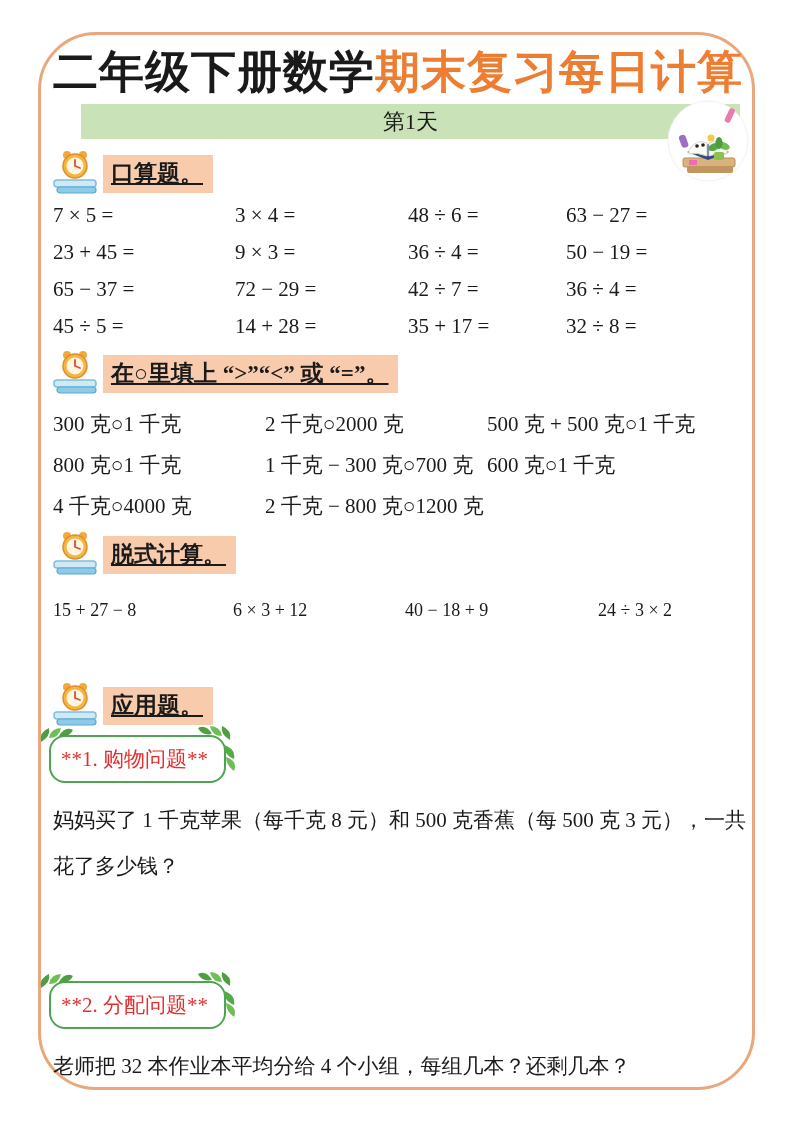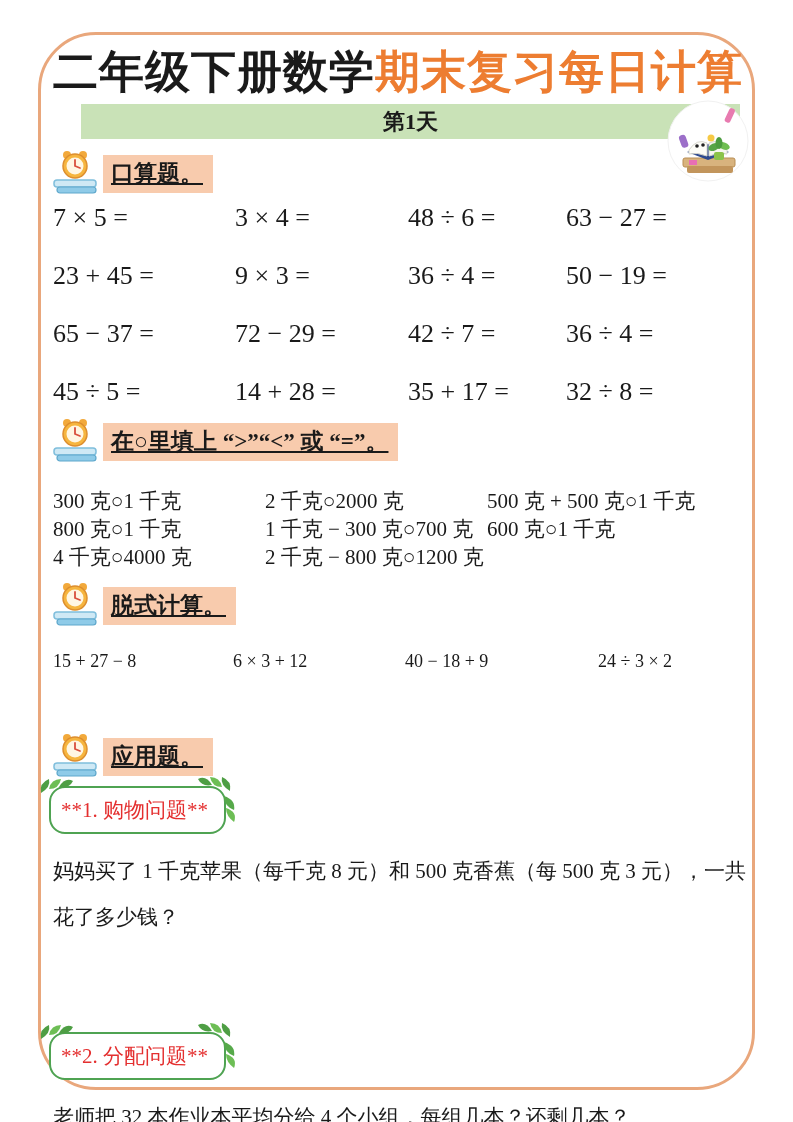--- a/index.html
+++ b/index.html
@@ -34,21 +34,21 @@
     white-space:nowrap;
   }
   .title-orange { color:#ED7D31; }
   .day-banner {
     margin-top:5px;
     height:35px;
     background:#C9E2B7;
     text-align:center;
     line-height:35px;
     font-size:22px;
-    font-weight:bold;
+    font-weight:normal;
     margin-left:28px;
   }
   .mascot {
     position:absolute;
     right:44px; top:100px;
     width:82px; height:82px;
     z-index:3;
   }
   .section-header {
     display:flex;
@@ -62,29 +62,30 @@
     background:#F8CBAD;
     font-size:23px;
     font-weight:bold;
     padding:3px 10px 4px 8px;
     margin-bottom:2px;
     white-space:nowrap;
   }
   .oral-grid {
     display:grid;
     grid-template-columns:182px 173px 158px auto;
-    row-gap:28px;
-    font-size:26px;
+    row-gap:12px;
+    font-size:21px;
     margin-top:8px;
   }
   .compare-grid {
     display:grid;
     grid-template-columns:212px 222px auto;
-    font-size:21px;
-    margin-top:24px;
+    row-gap:13px;
+    font-size:21px;
+    margin-top:15px;
   }
   .compare-grid .cell, .oral-grid .cell, .stepwise-row .cell { white-space:nowrap; }
   .stepwise-row {
     display:grid;
     grid-template-columns:180px 172px 193px auto;
     font-size:18px;
     margin-top:24px;
   }
   .word-header { margin-top:60px; }
   .badge {

